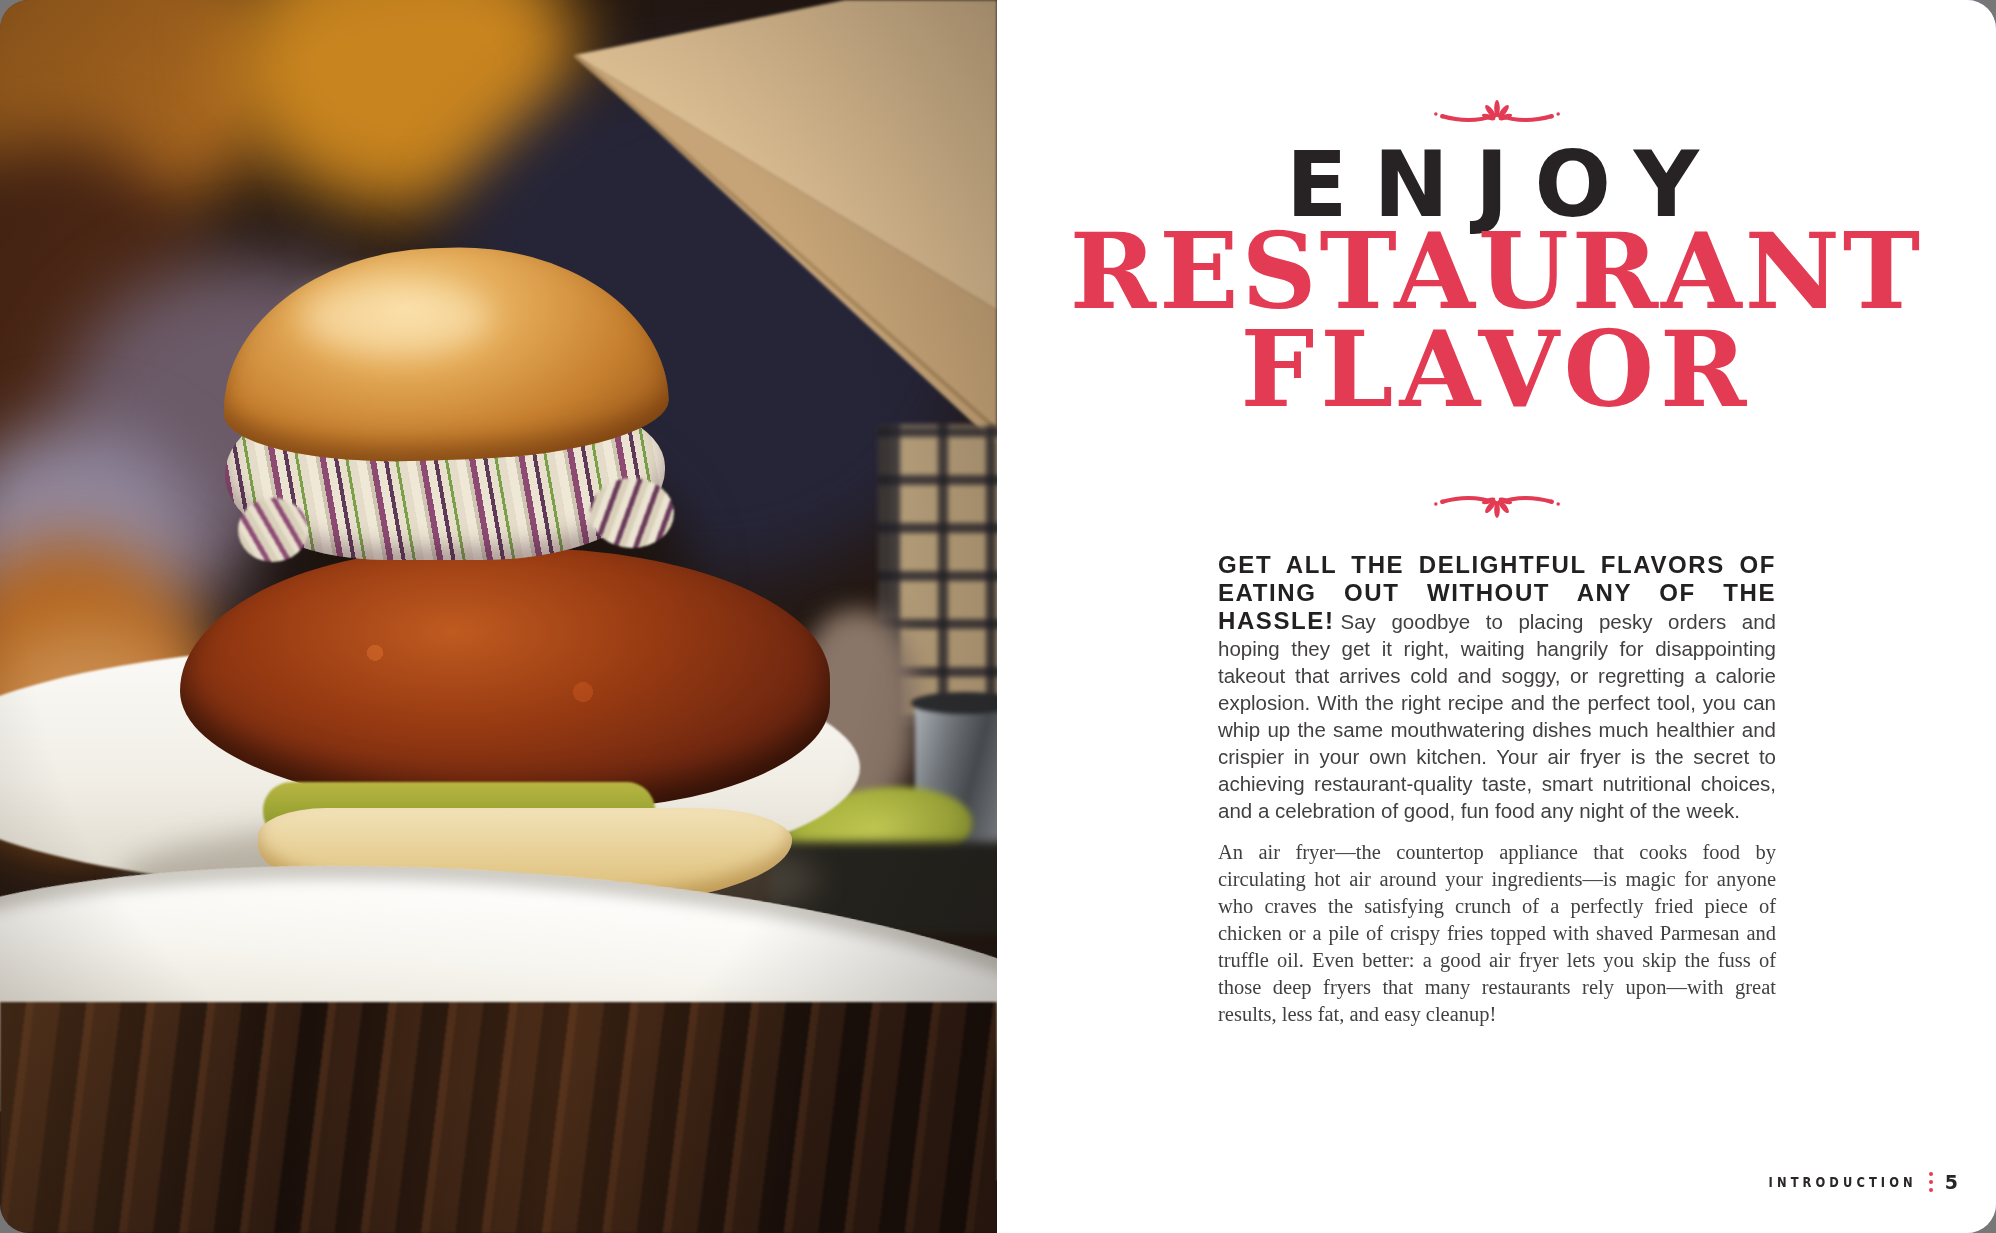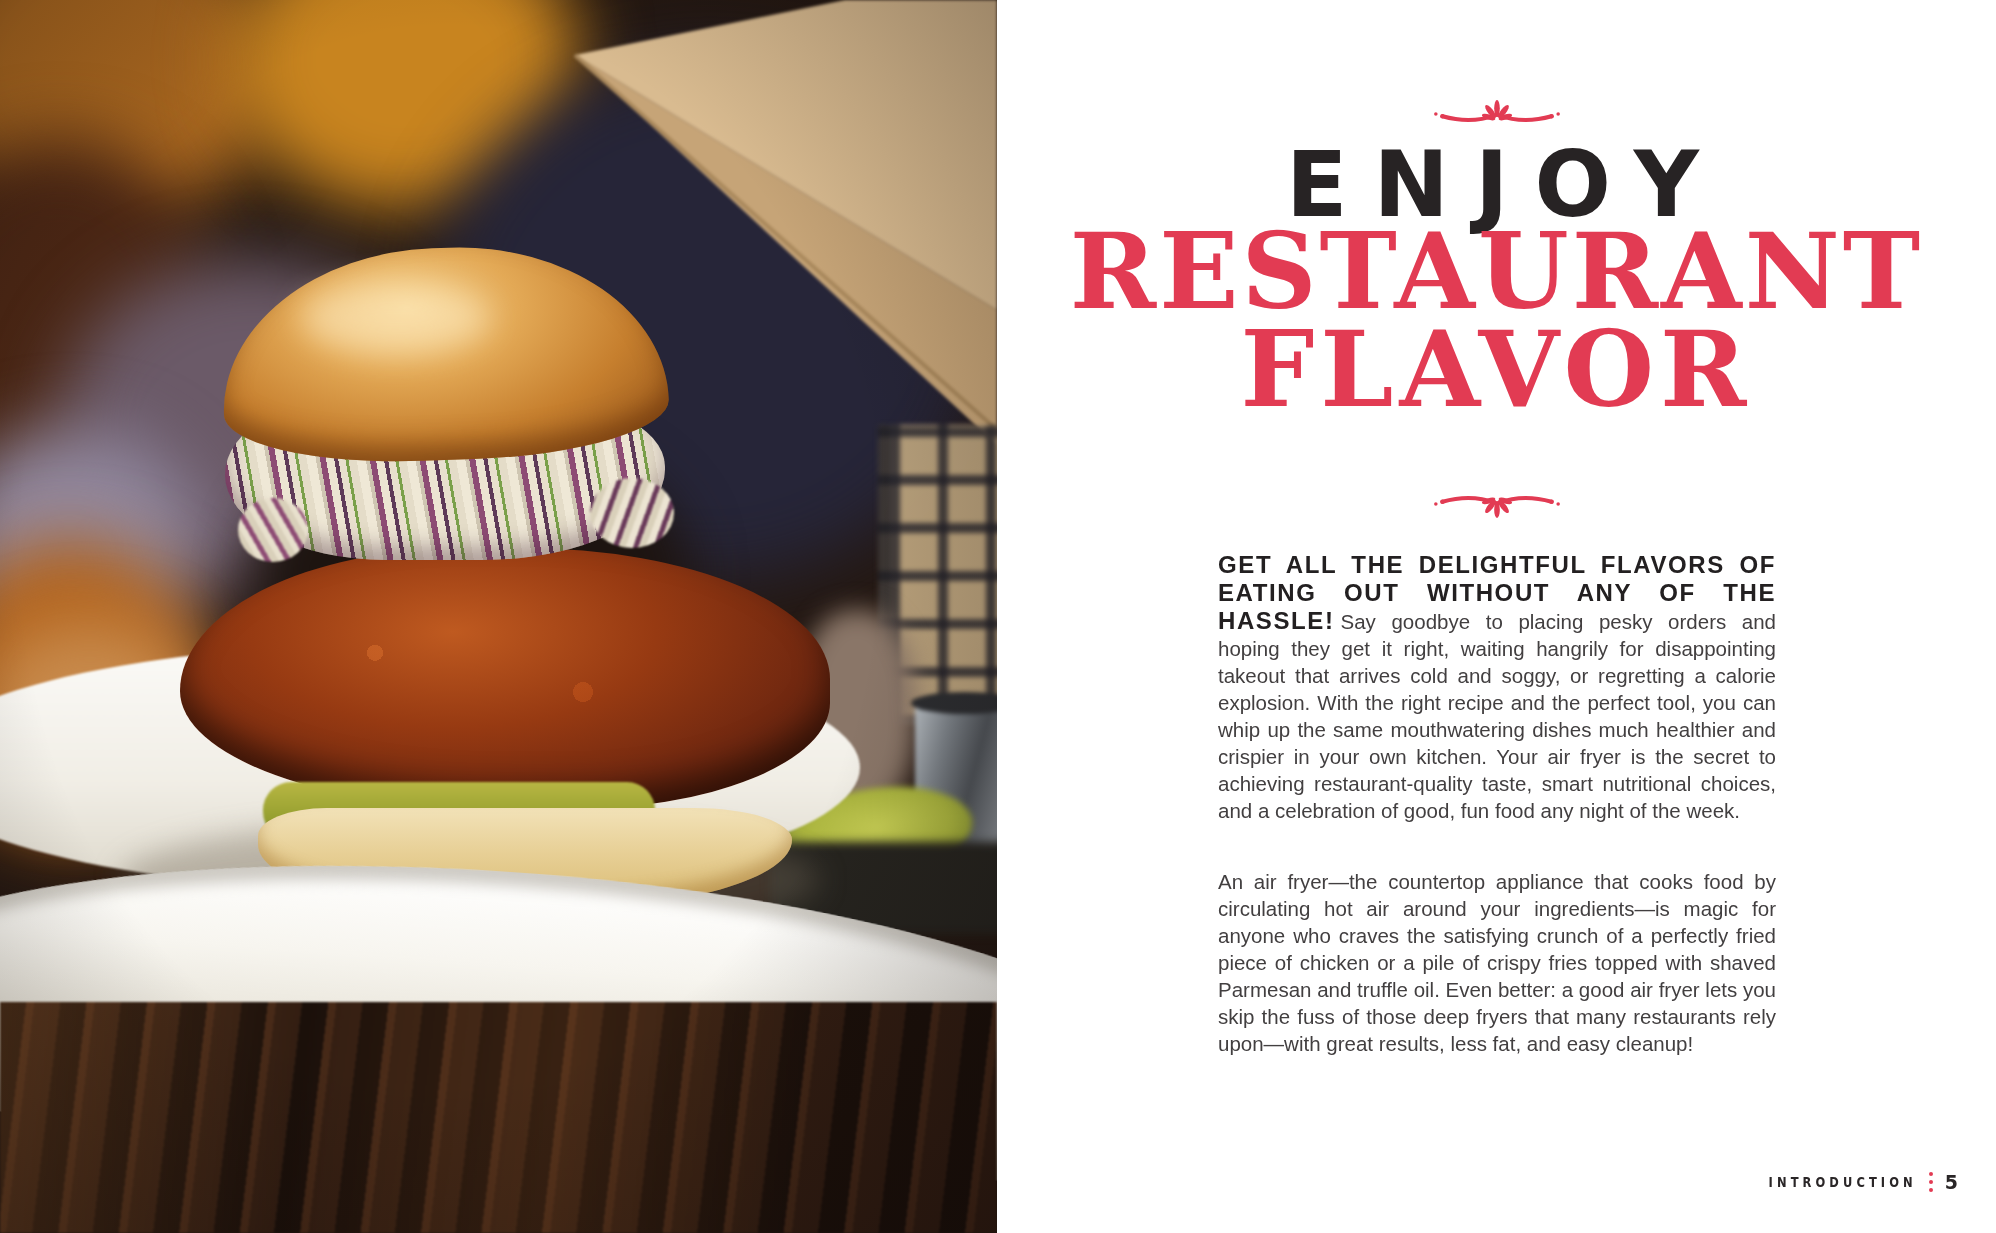--- a/index.html
+++ b/index.html
@@ -4,21 +4,21 @@
 <style>
   :root{
     --red:#e23b53;
     --ink:#272324;
     --body:#423f40;
   }
   *{margin:0;padding:0;box-sizing:border-box;}
   html,body{background:#777;}
   .spread{
     position:relative;width:1996px;height:1233px;background:#c4b5fd;
-    overflow:hidden;font-family:"Liberation Sans",sans-serif;
+    overflow:hidden;font-family:"Liberation Sans",sans-serif;border-radius:29px;
   }
 
   
   .photo{position:absolute;left:0;top:0;width:997px;height:1233px;overflow:hidden;background:#241812;}
   .blob{position:absolute;border-radius:50%;filter:blur(34px);}
   .b-orange-tl{left:-80px;top:-100px;width:360px;height:330px;background:#a6651f;}
   .b-amber-tc{left:230px;top:-90px;width:350px;height:300px;background:#c8841f;}
   .b-maroon-l{left:-100px;top:140px;width:320px;height:420px;background:#4a2614;}
   .b-purple-c{left:60px;top:260px;width:380px;height:330px;background:#6b5a68;}
   .b-navy-r{left:430px;top:60px;width:560px;height:520px;background:#262538;}
@@ -125,21 +125,21 @@
   .orn .fillr{fill:var(--red);}
 
   .title-line{position:absolute;width:100%;text-align:center;line-height:1;color:var(--ink);}
   .t-enjoy{top:140px;font-family:"DejaVu Sans",sans-serif;font-weight:800;font-size:90px;letter-spacing:26px;padding-left:18px;}
   .t-restaurant{top:220px;font-family:"DejaVu Serif",serif;font-weight:700;font-size:104px;letter-spacing:3px;color:var(--red);}
   .t-flavor{top:318px;font-family:"DejaVu Serif",serif;font-weight:700;font-size:104px;letter-spacing:6px;color:var(--red);}
   .t-athome{top:414px;font-family:"DejaVu Sans",sans-serif;font-weight:800;font-size:82px;letter-spacing:24px;padding-left:16px;}
 
   .intro{position:absolute;left:221px;top:551px;width:558px;color:var(--body);
     font-size:20.5px;line-height:27px;text-align:justify;}
-  .intro p + p{margin-top:44px;}
+  .intro p + p{margin-top:15px;font-family:Liberation Serif, serif;}
   .lead{font-family:"Liberation Sans",sans-serif;font-weight:700;color:#232021;
     letter-spacing:1.6px;margin-right:6px;font-size:24px;}
 
   .footer{position:absolute;right:38px;bottom:40px;display:flex;align-items:center;gap:12px;}
   .f-section{font-family:"DejaVu Sans",sans-serif;font-weight:700;font-size:14px;letter-spacing:5px;color:#2a2627;transform:scaleX(.82);transform-origin:right center;}
   .f-dots{display:flex;flex-direction:column;gap:4px;}
   .f-dots i{display:block;width:4px;height:4px;border-radius:50%;background:var(--red);}
   .f-num{font-family:"DejaVu Sans",sans-serif;font-weight:700;font-size:19px;color:#2a2627;}
 </style>
 </head>

